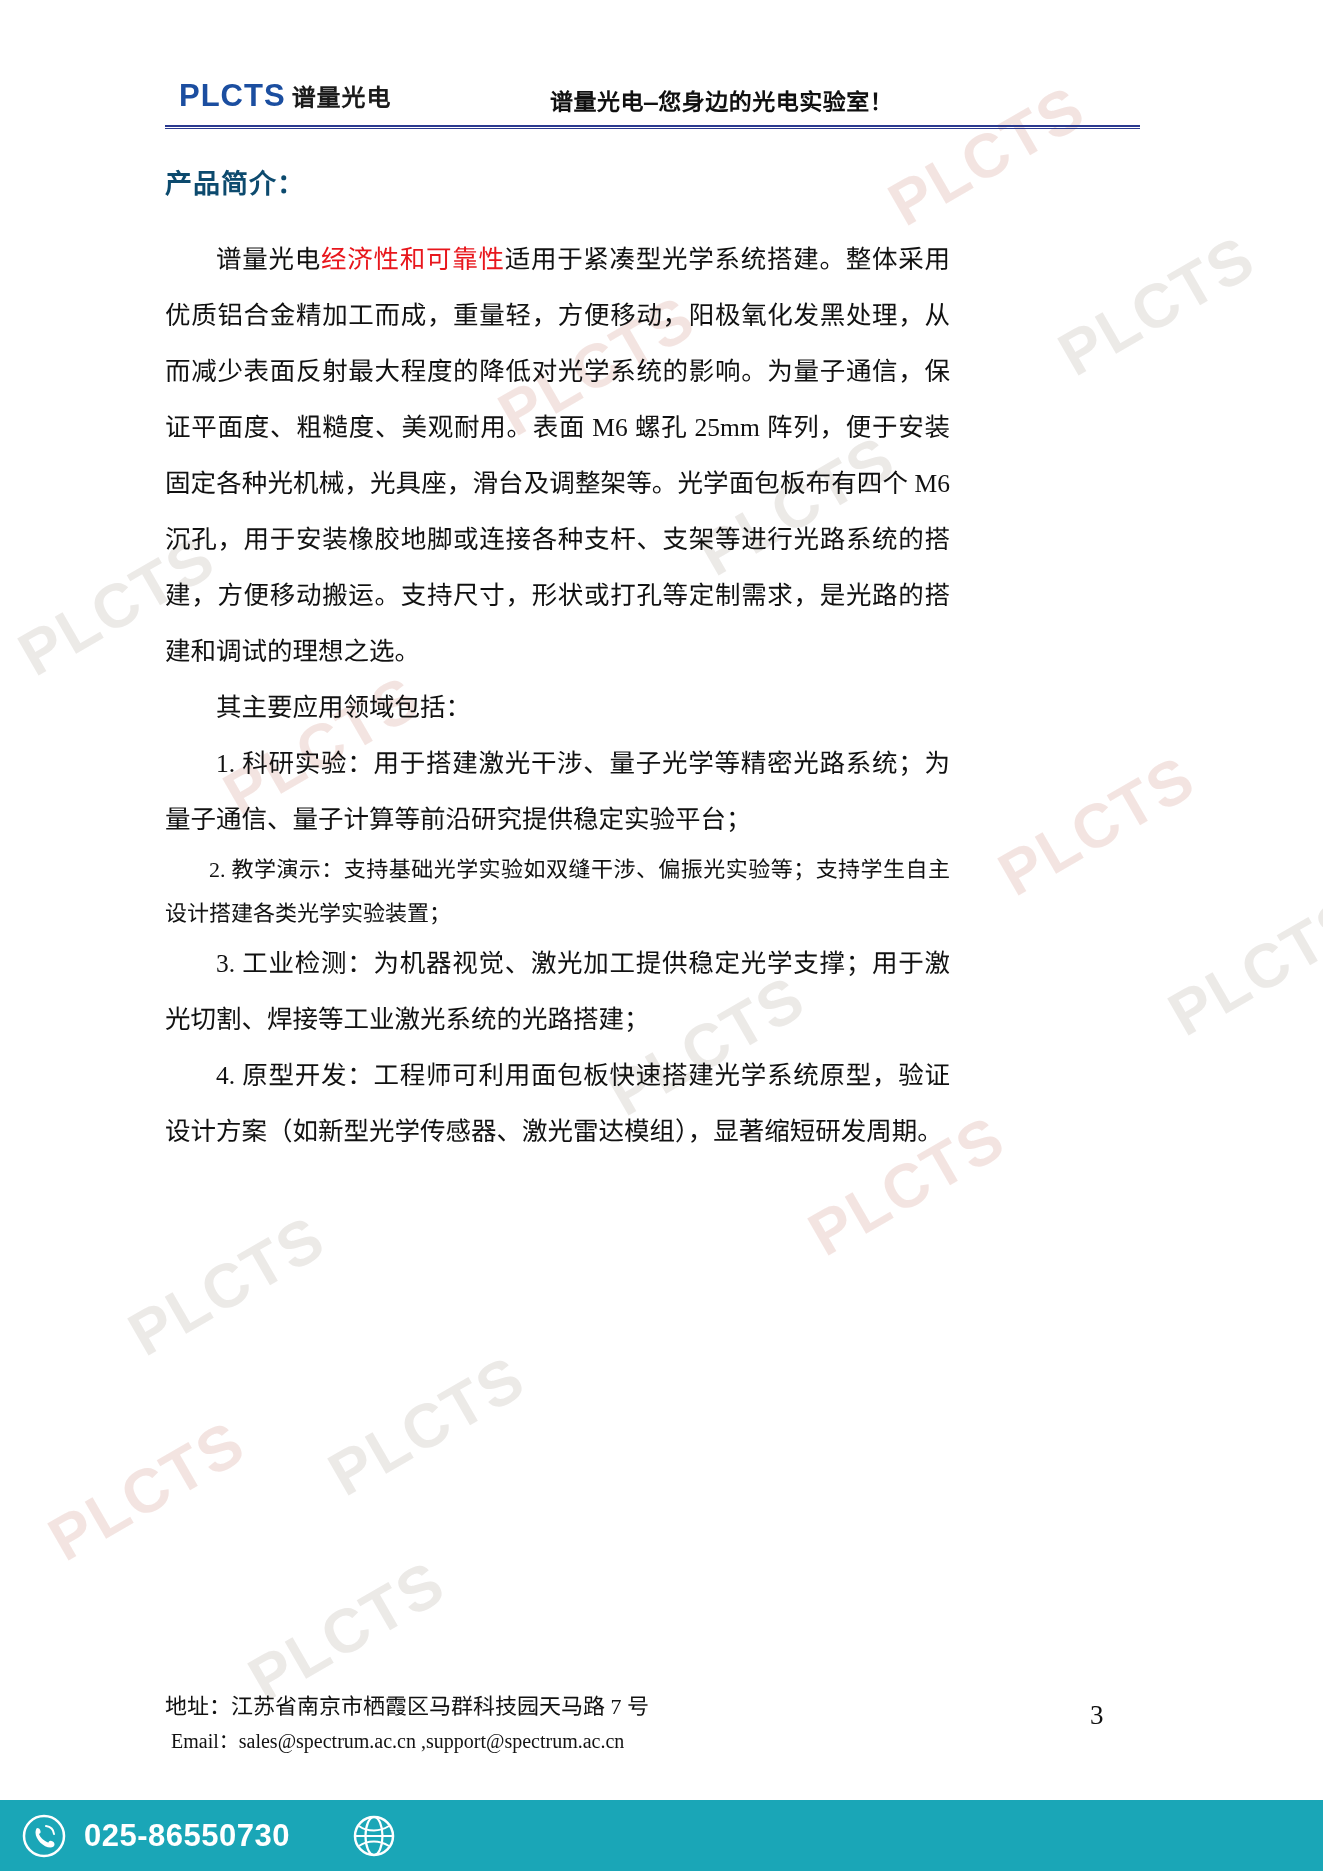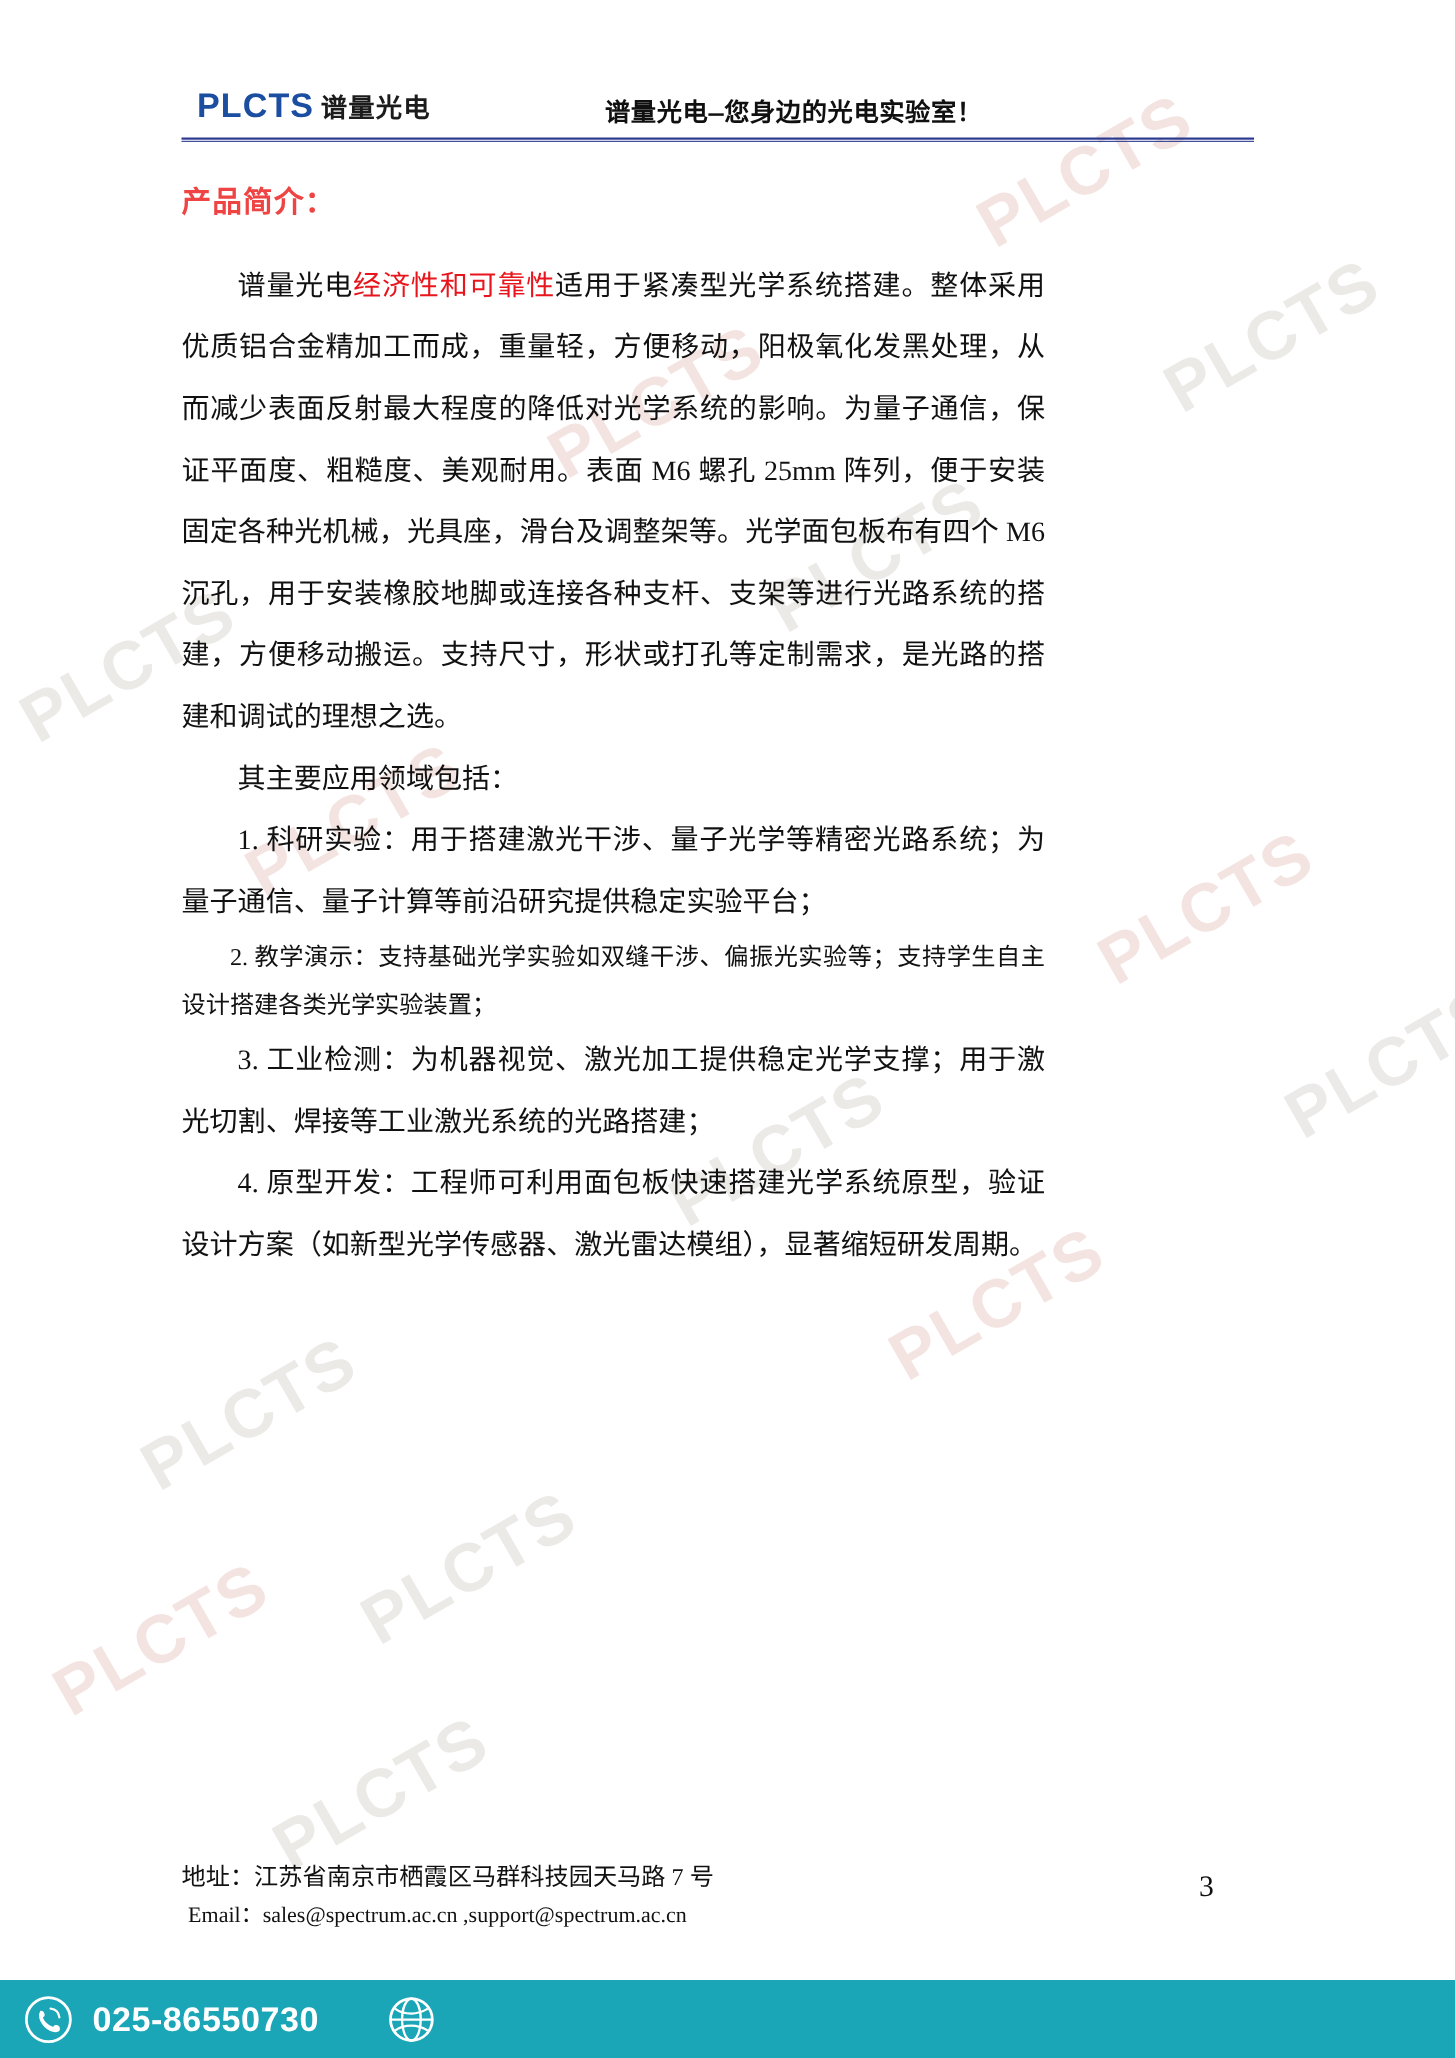--- a/index.html
+++ b/index.html
@@ -99,21 +99,21 @@
   }
 
   
   .section-title {
     position: absolute;
     left: 165px;
     top: 162px;
     font-family: "Liberation Sans", sans-serif;
     font-weight: bold;
     font-size: 27px;
-    color: #ef4444;
+    color: #0c4a6e;
     letter-spacing: 1px;
   }
 
   
   .body-block {
     position: absolute;
     left: 165px;
     top: 232px;
     width: 785px;
     font-size: 25.5px;

